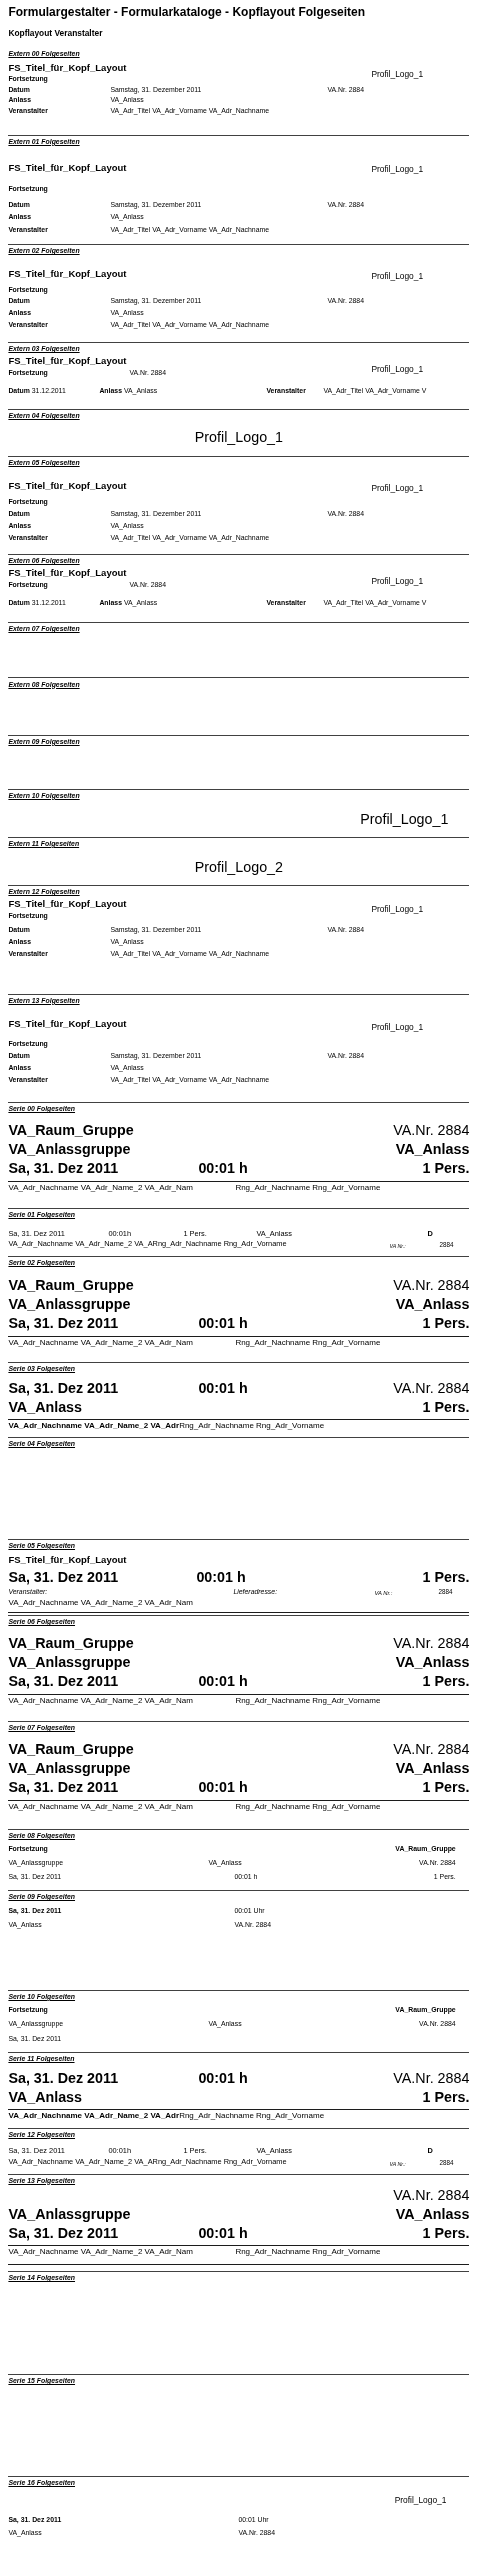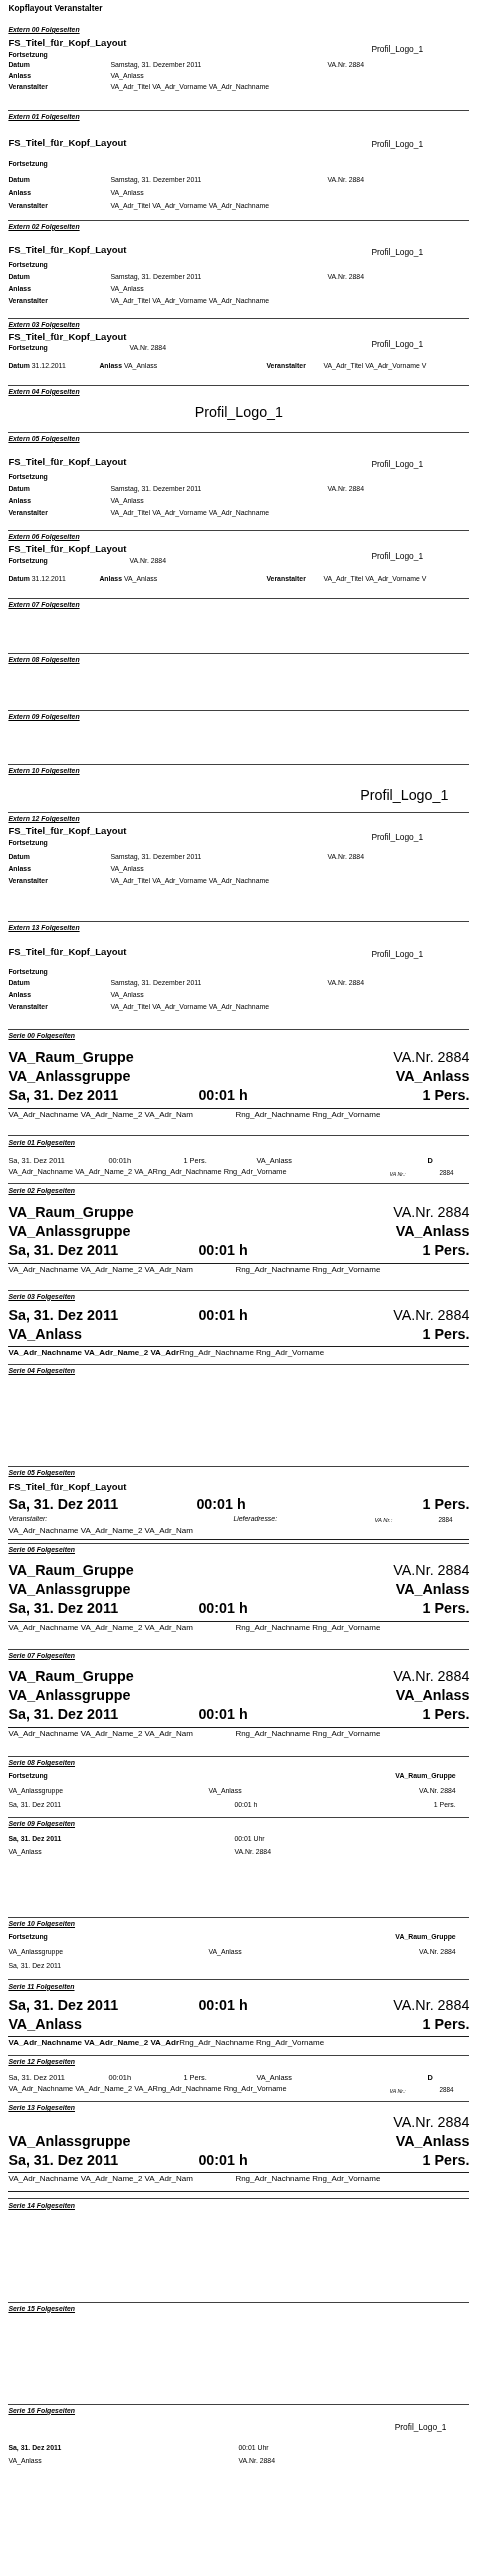--- a/index.html
+++ b/index.html
@@ -32,20 +32,21 @@
   .lbl{display:inline-block;width:102px;font-weight:bold;}
   .lblrow{font-size:6.9px;position:relative;white-space:nowrap;}
   .center{text-align:center;}
   .rightal{text-align:right;}
   .addr{font-size:8px;line-height:12.7px;position:relative;white-space:nowrap;}
 </style>
 </head>
 <body>
 
 <div class="page">
+  <h1>Formulargestalter - Formularkataloge - Kopflayout Folgeseiten</h1>
   <h2>Kopflayout Veranstalter</h2>
 
   <div class="content">
 
     <div class="sec nb" style="padding-bottom:18px;">
       <span class="sh">Extern 00 Folgeseiten</span>
       <div class="r" style="margin-top:3.2px;">
         <span class="title18">FS_Titel_für_Kopf_Layout</span>
         <span class="logo16 a" style="left:363px;top:7.4px;">Profil_Logo_1</span>
       </div>
@@ -170,20 +171,24 @@
 
     <div class="sec" style="padding-bottom:43px;">
       <span class="sh">Extern 09 Folgeseiten</span>
     </div>
 
     <div class="sec" style="padding-bottom:9.5px;">
       <span class="sh">Extern 10 Folgeseiten</span>
       <div class="rightal logo27" style="margin-top:11.6px;padding-right:21px;">Profil_Logo_1</div>
     </div>
 
+    <div class="sec" style="padding-bottom:9.5px;">
+      <span class="sh">Extern 11 Folgeseiten</span>
+      <div class="center logo27" style="margin-top:11.6px;">Profil_Logo_2</div>
+    </div>
 
     <div class="sec" style="padding-bottom:34px;">
       <span class="sh">Extern 12 Folgeseiten</span>
       <div class="r" style="margin-top:2.1px;">
         <span class="title18">FS_Titel_für_Kopf_Layout</span>
         <span class="logo16 a" style="left:363px;top:6.3px;">Profil_Logo_1</span>
       </div>
       <div class="lblrow lh20 b">Fortsetzung</div>
       <div class="lblrow lh23" style="margin-top:2.1px;">
         <span class="lbl">Datum</span><span>Samstag, 31. Dezember 2011</span>

